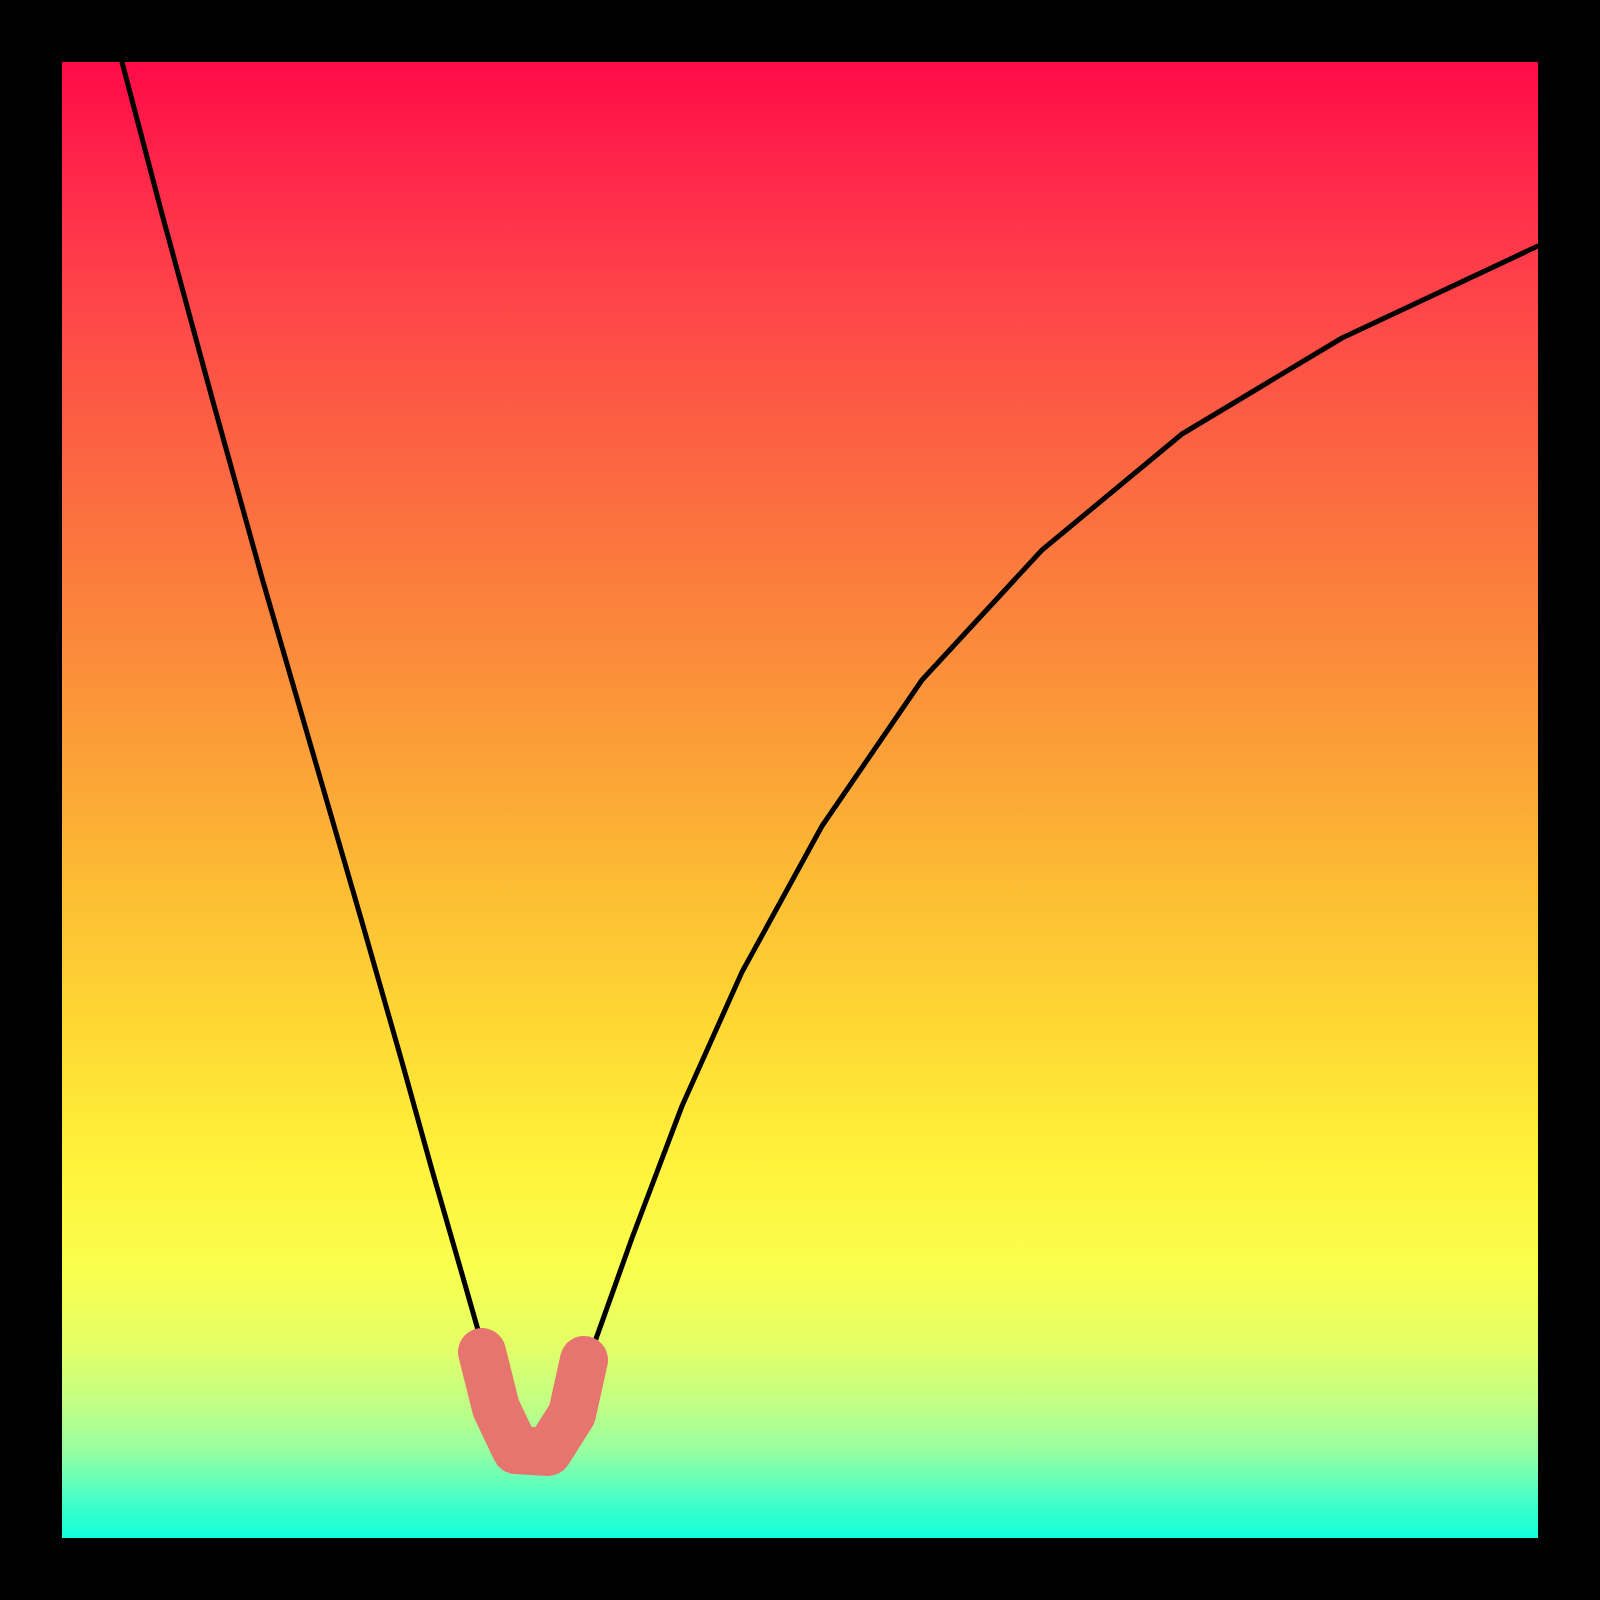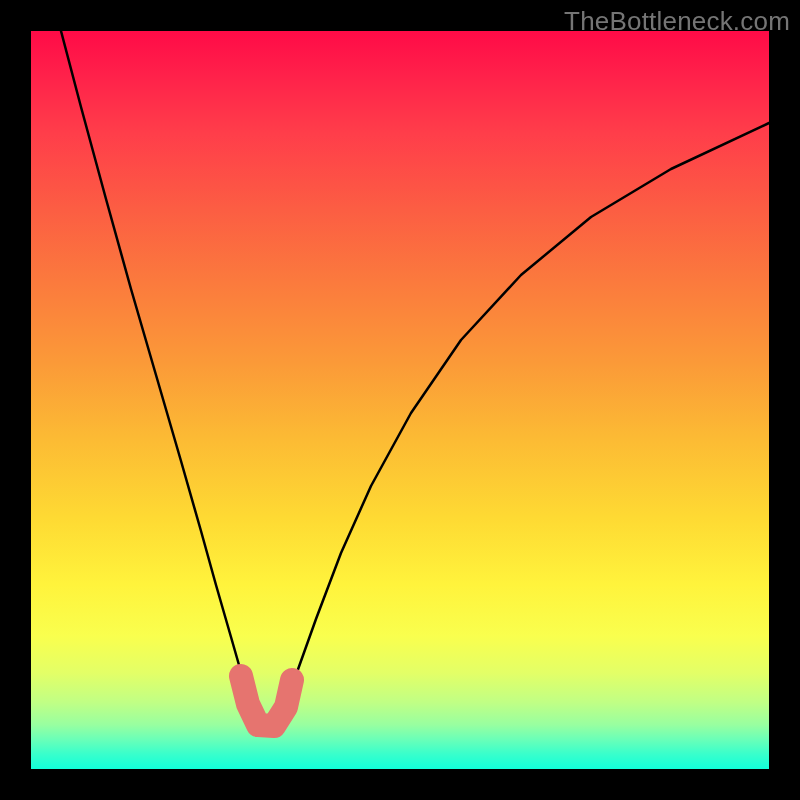--- a/index.html
+++ b/index.html
@@ -71,21 +71,20 @@
     stroke-width: 24;
     stroke-linecap: round;
     stroke-linejoin: round;
   }
 </style>
 </head>
 <body>
 
 <div class="stage">
 
-  <div class="watermark">TheBottleneck.com</div>
 
   <div class="plot-frame">
     <div class="gradient-bg"></div>
 
     <svg class="curve-layer" viewBox="0 0 738 738" preserveAspectRatio="none">
       <path class="main" d="M30 0 L50 76 L75 168 L100 258 L125 344 L150 430 L170 500 L185 554 L200 606 L212 648 L222 678 L230 700 L238 702 L250 684 L265 644 L285 588 L310 522 L340 455 L380 382 L430 309 L490 244 L560 186 L640 138 L738 92"></path>
     </svg>
 
     <svg class="markers" viewBox="0 0 738 738" preserveAspectRatio="none">
       <path d="M210 645 L217 673 L227 694 L243 695 L255 676 L261 649"></path>

